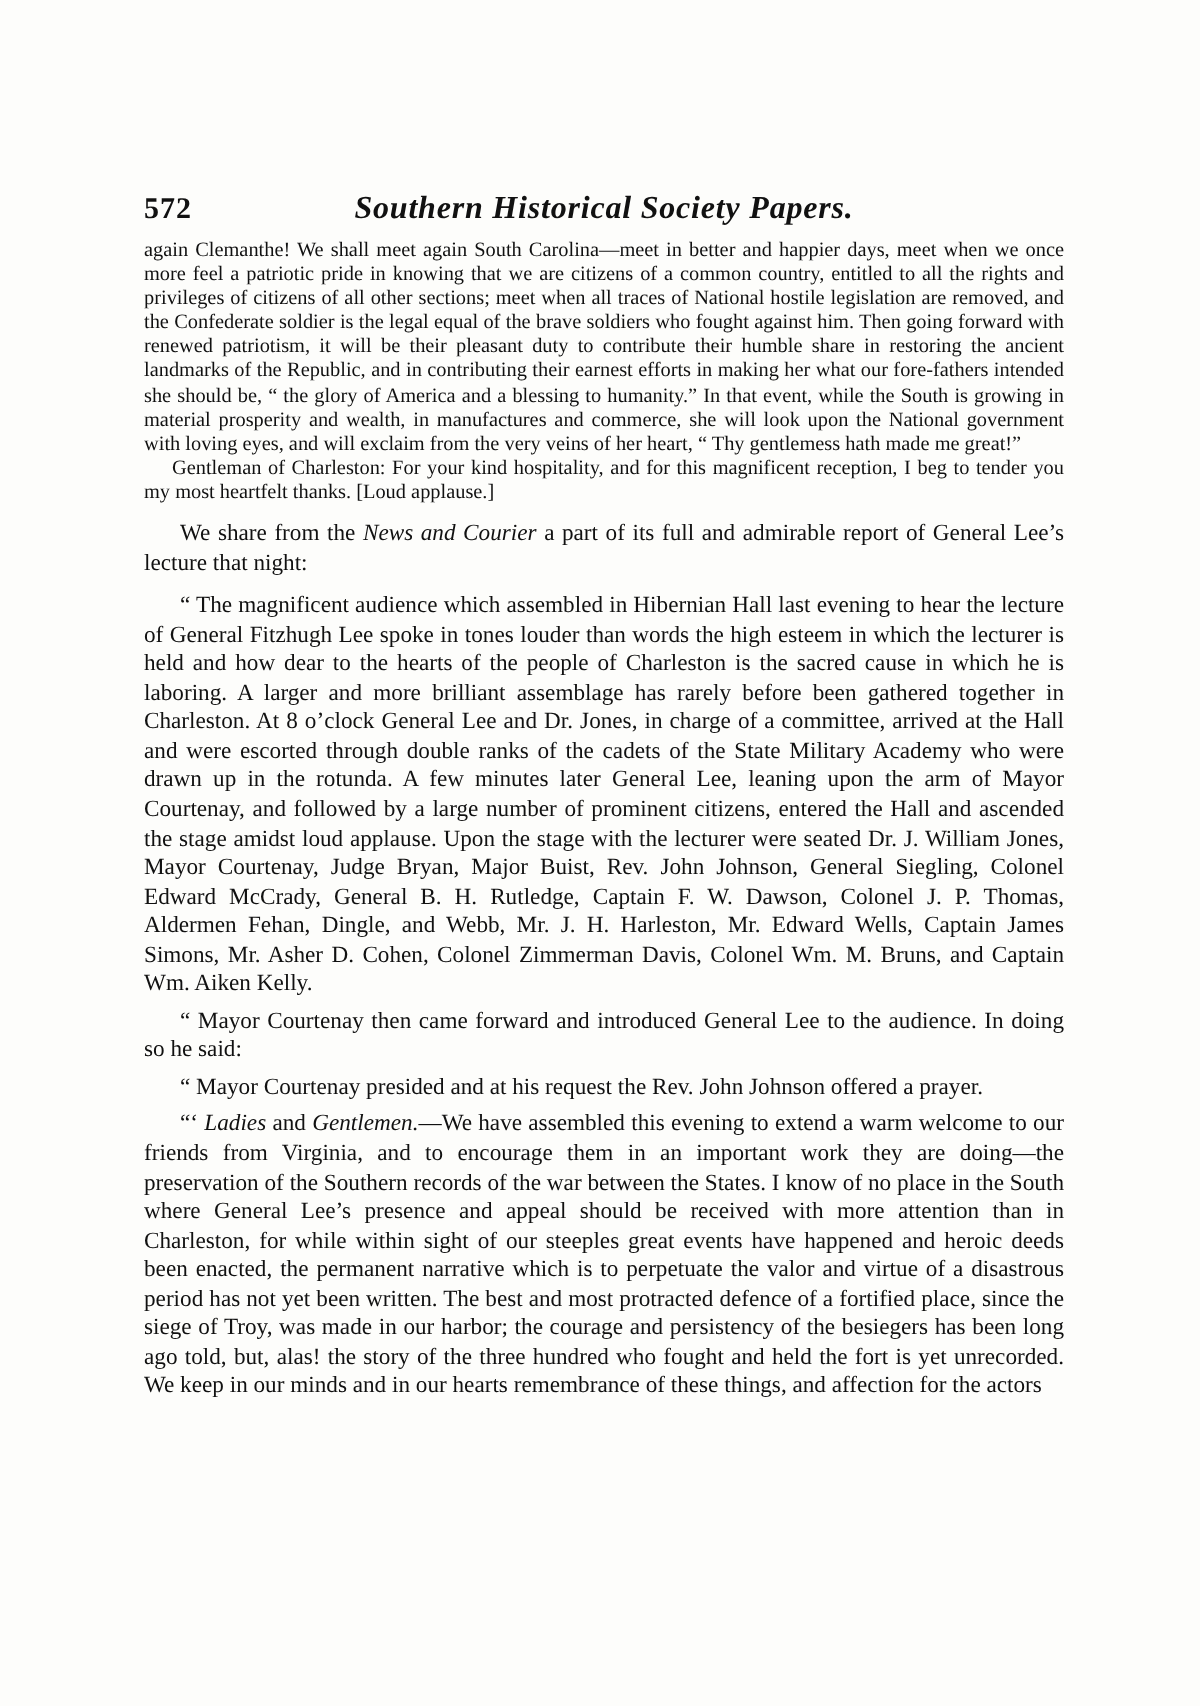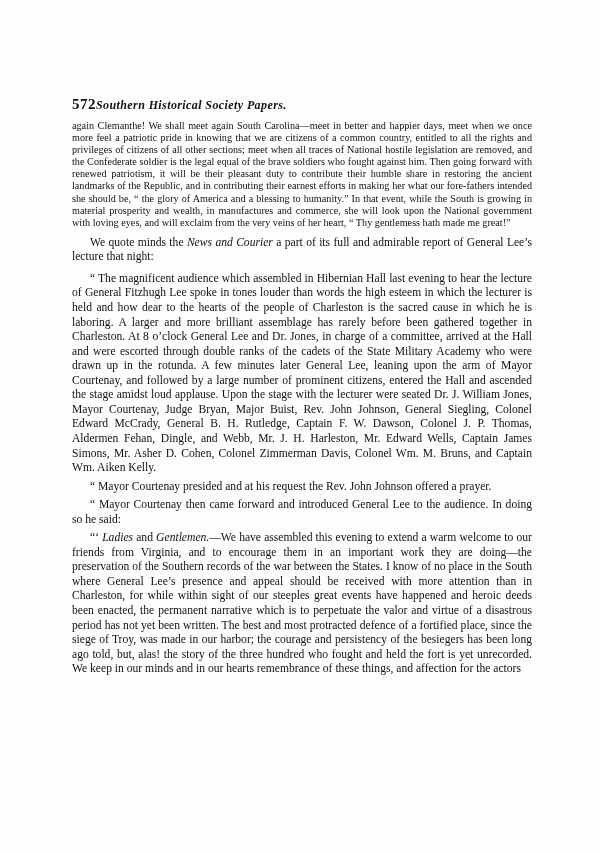--- a/index.html
+++ b/index.html
@@ -29,21 +29,22 @@
     display: flex;
     align-items: baseline;
   }
   .page-number {
     font-size: 15px;
     font-weight: bold;
     letter-spacing: 0.5px;
   }
   .running-title {
     flex: 1;
-    font-size: 12px;
+    text-align: center;
+    font-size: 16px;
     font-style: italic;
     font-weight: bold;
     letter-spacing: 0.4px;
     padding-right: 28px;
     font-family: Liberation Serif, serif;
   }
   .body {
     position: absolute;
     top: 120px;
     left: 72px;
@@ -87,29 +88,30 @@
 
   <div class="header">
     <div class="page-number">572</div>
     <div class="running-title">Southern Historical Society Papers.</div>
   </div>
 
   <div class="body">
 
     <p class="dense">again Clemanthe!  We shall meet again South Carolina—meet in better and happier days, meet when we once more feel a patriotic pride in knowing that we are citizens of a common country, entitled to all the rights and privileges of citizens of all other sections; meet when all traces of National hostile legislation are removed, and the Confederate soldier is the legal equal of the brave soldiers who fought against him.   Then going forward with renewed patriotism, it will be their pleasant duty to contribute their humble share in restoring the ancient landmarks of the Republic, and in contributing their earnest efforts in making her what our fore-fathers intended she should be, “ the glory of America and a blessing to humanity.”   In that event, while the South is growing in material prosperity and wealth, in manufactures and commerce, she will look upon the National government with loving eyes, and will exclaim from the very veins of her heart, “ Thy gentlemess hath made me great!”</p>
 
+    <p class="dense" style="text-indent:14px;">Gentleman of Charleston: For your kind hospitality, and for this magnificent reception, I beg to tender you my most heartfelt thanks.  [Loud applause.]</p>
 
     <p class="body-para para-gap">
-      <span>We quote minds the </span><i>News and Courier</i><span> a part of its full and admirable report of General Lee’s lecture that night:</span>
+      <span>We share from the </span><i>News and Courier</i><span> a part of its full and admirable report of General Lee’s lecture that night:</span>
     </p>
 
     <p class="quote-para para-gap">“ The magnificent audience which assembled in Hibernian Hall last evening to hear the lecture of General Fitzhugh Lee spoke in tones louder than words the high esteem in which the lecturer is held and how dear to the hearts of the people of Charleston is the sacred cause in which he is laboring.  A larger and more brilliant assemblage has rarely before been gathered together in Charleston.  At 8 o’clock General Lee and Dr. Jones, in charge of a committee, arrived at the Hall and were escorted through double ranks of the cadets of the State Military Academy who were drawn up in the rotunda.  A few minutes later General Lee, leaning upon the arm of Mayor Courtenay, and followed by a large number of prominent citizens, entered the Hall and ascended the stage amidst loud applause. Upon the stage with the lecturer were seated Dr. J. William Jones, Mayor Courtenay, Judge Bryan, Major Buist, Rev. John Johnson, General Siegling, Colonel Edward McCrady, General B. H. Rutledge, Captain F. W. Dawson, Colonel J. P. Thomas, Aldermen Fehan, Dingle, and Webb, Mr. J. H. Harleston, Mr. Edward Wells, Captain James Simons, Mr. Asher D. Cohen, Colonel Zimmerman Davis, Colonel Wm. M. Bruns, and Captain Wm. Aiken Kelly.</p>
 
+    <p class="quote-para">“ Mayor Courtenay then came forward and introduced General Lee to the audience. In doing so he said:</p>
+
     <p class="quote-para">“ Mayor Courtenay presided and at his request the Rev. John Johnson offered a prayer.</p>
-
-    <p class="quote-para">“ Mayor Courtenay then came forward and introduced General Lee to the audience. In doing so he said:</p>
 
     <p class="quote-para">
       <span>“‘ </span><i>Ladies</i><span> and </span><i>Gentlemen.</i><span>—We have assembled this evening to extend a warm welcome to our friends from Virginia, and to encourage them in an important work they are doing—the preservation of the Southern records of the war between the States.   I know of no place in the South where General Lee’s presence and appeal should be received with more attention than in Charleston, for while within sight of our steeples great events have happened and heroic deeds been enacted, the permanent narrative which is to perpetuate the valor and virtue of a disastrous period has not yet been written.   The best and most protracted defence of a fortified place, since the siege of Troy, was made in our harbor; the courage and persistency of the besiegers has been long ago told, but, alas! the story of the three hundred who fought and held the fort is yet unrecorded.  We keep in our minds and in our hearts remembrance of these things, and affection for the actors</span>
     </p>
 
   </div>
 </div>
 
 </body></html>

